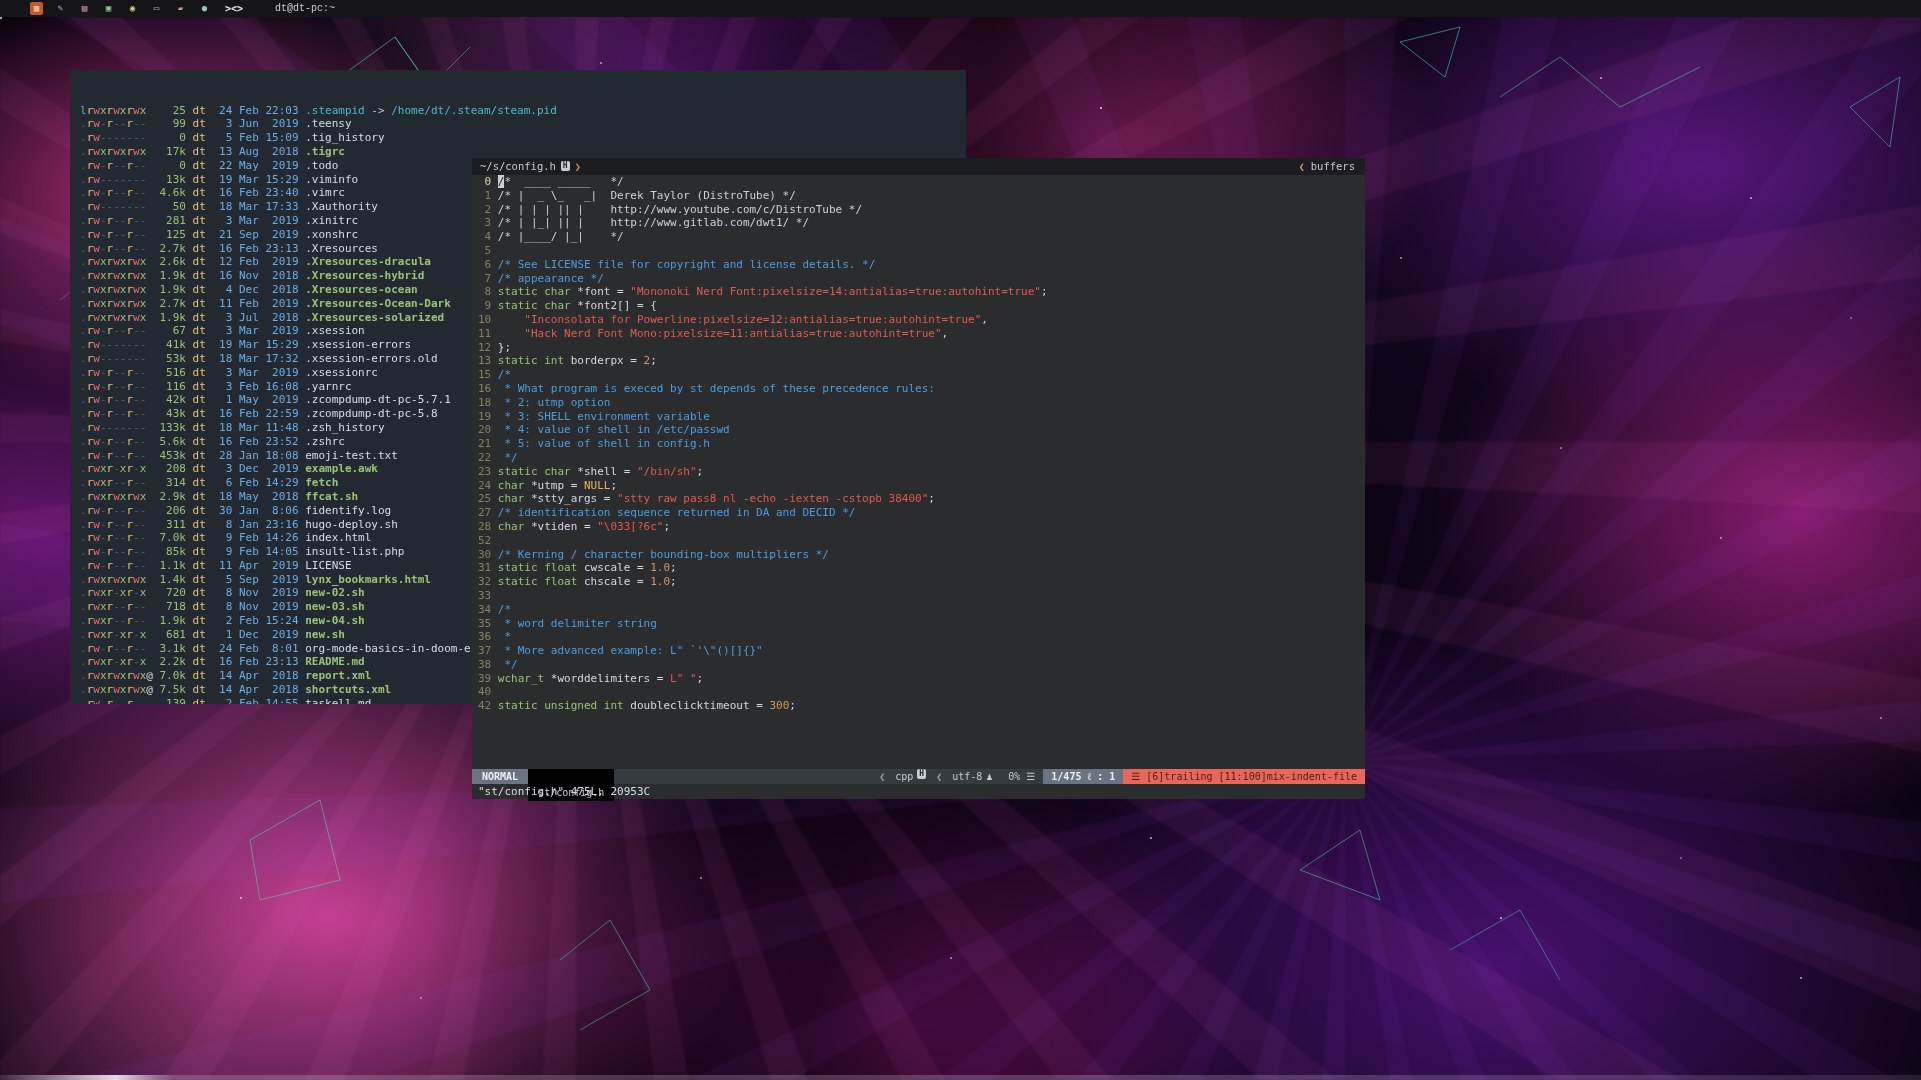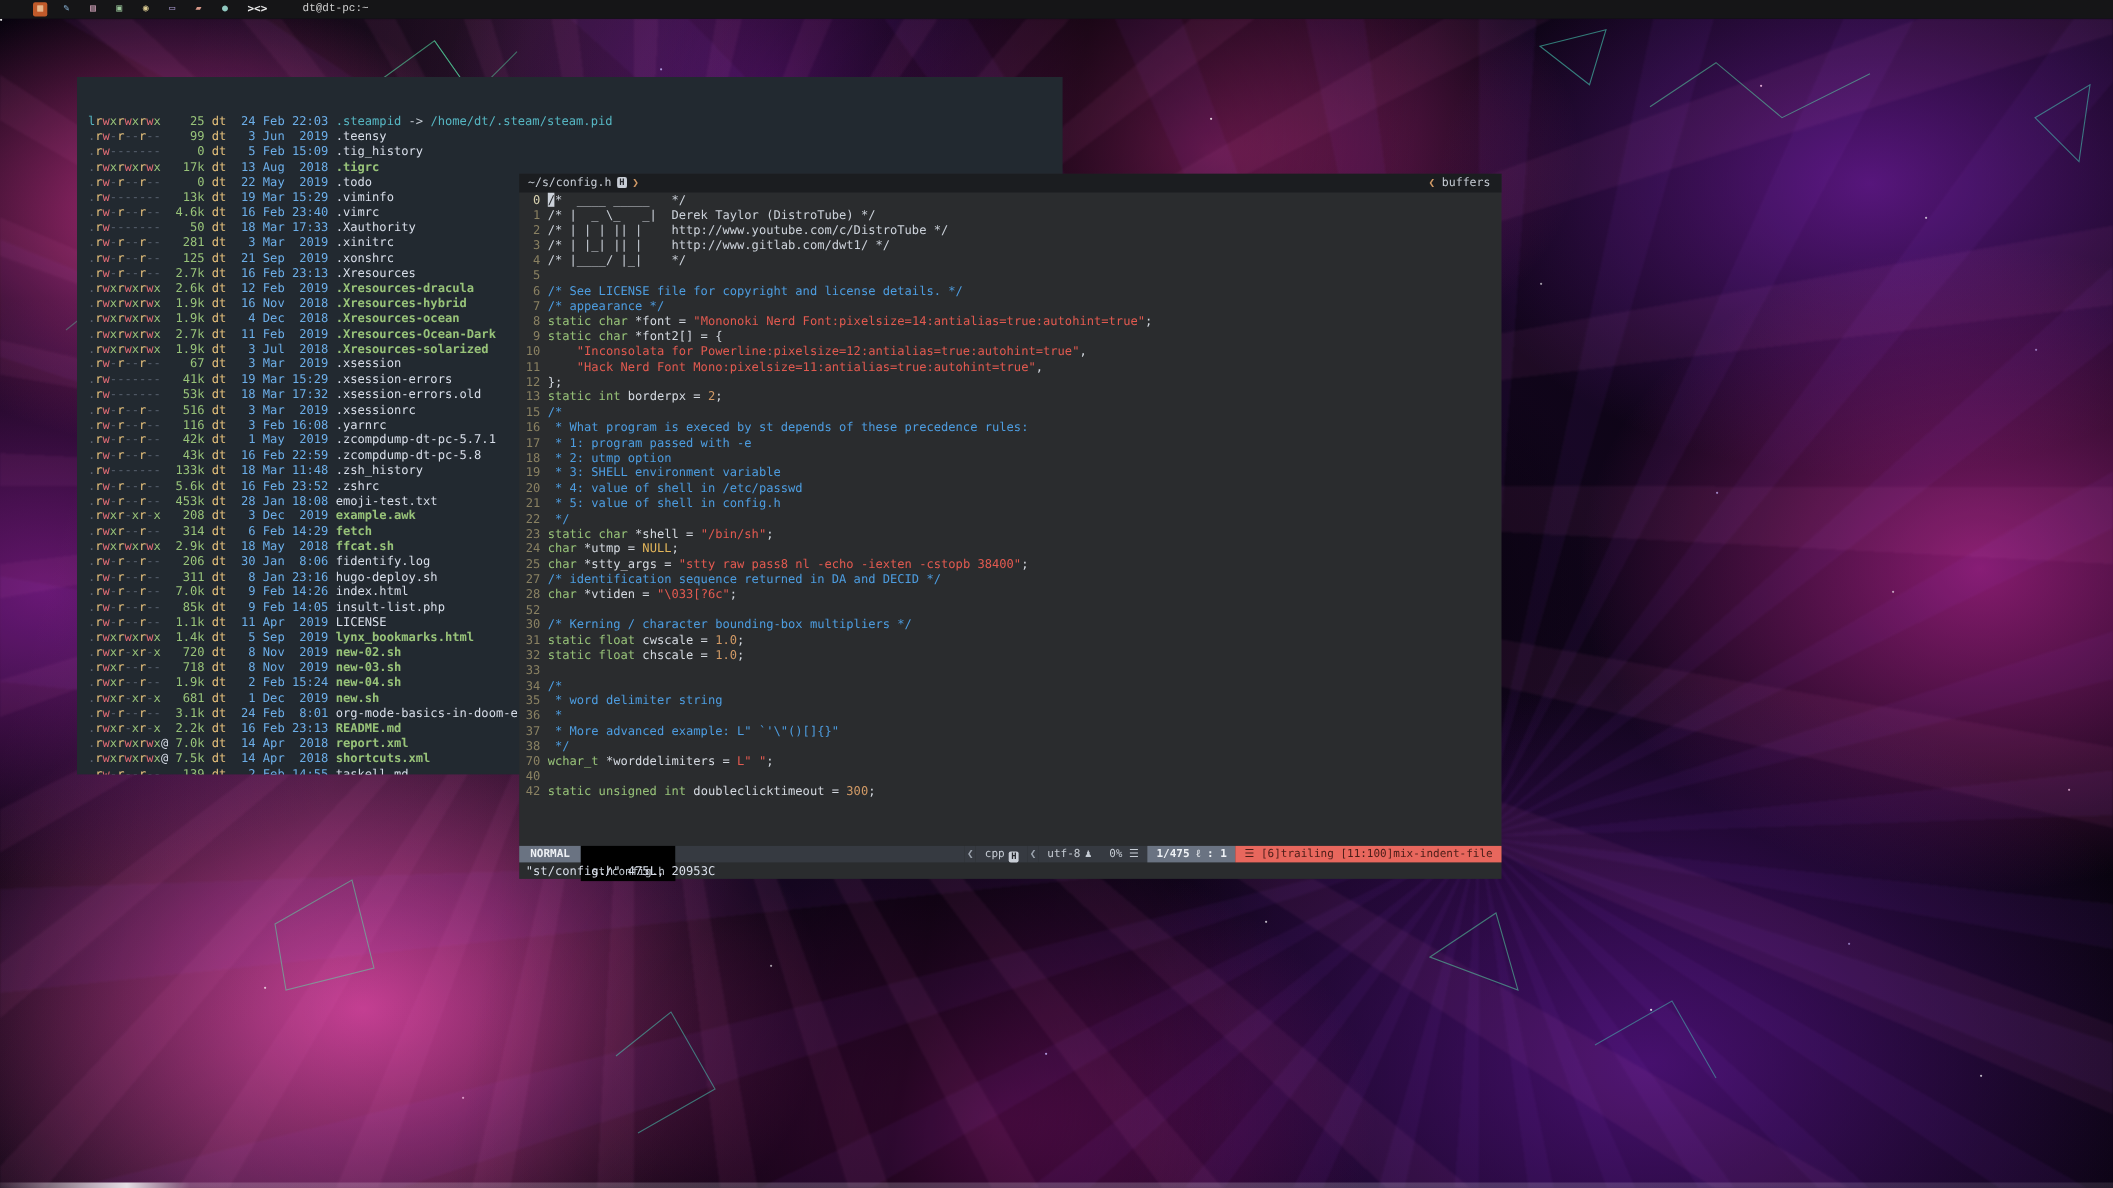--- a/index.html
+++ b/index.html
@@ -84,21 +84,21 @@
   .id{color:#d4d9e0;}
   .str{color:#e25a50;}
   .num{color:#d19a66;}
   .const{color:#e2b55a;}
   .cursor{background:#ccd2da;color:#1f2124;}
 
   .statusline{height:15px;display:flex;align-items:stretch;line-height:15px;font-size:10px;flex:0 0 auto;}
   .sl-mode{background:#6a7382;color:#eef1f5;font-weight:bold;padding:0 10px;}
   .sl-file{background:#000000;color:#c6ccd4;padding:16px 10px;}
   .sl-fill{flex:1;background:#363a41;}
-  .sl-seg{background:#363a41;color:#c6ccd4;padding:0 8px;display:flex;align-items:flex-end;gap:4px;}
+  .sl-seg{background:#363a41;color:#c6ccd4;padding:0 8px;display:flex;align-items:flex-start;gap:4px;}
   .sl-chev{background:#363a41;color:#9aa2ac;padding:0 2px;}
   .sl-pos{background:#6a7382;color:#eef1f5;font-weight:bold;padding:0 8px;}
   .sl-warn{background:#e8675d;color:#4a1d18;padding:0 8px;white-space:pre;}
   .msgline{height:15px;line-height:15px;font-size:11px;color:#d8dee9;padding-left:6px;white-space:pre;flex:0 0 auto;}
 </style>
 </head>
 <body>
 
 <div class="topbar">
   <div class="tb-icons">
@@ -159,42 +159,41 @@
       <div class="cl"><span class="ln">6</span><span class="cm">/* See LICENSE file for copyright and license details. */</span></div>
       <div class="cl"><span class="ln">7</span><span class="cm">/* appearance */</span></div>
       <div class="cl"><span class="ln">8</span><span class="kw">static char</span><span class="id"> *font = </span><span class="str">"Mononoki Nerd Font:pixelsize=14:antialias=true:autohint=true"</span><span class="id">;</span></div>
       <div class="cl"><span class="ln">9</span><span class="kw">static char</span><span class="id"> *font2[] = {</span></div>
       <div class="cl"><span class="ln">10</span><span class="id">    </span><span class="str">"Inconsolata for Powerline:pixelsize=12:antialias=true:autohint=true"</span><span class="id">,</span></div>
       <div class="cl"><span class="ln">11</span><span class="id">    </span><span class="str">"Hack Nerd Font Mono:pixelsize=11:antialias=true:autohint=true"</span><span class="id">,</span></div>
       <div class="cl"><span class="ln">12</span><span class="id">};</span></div>
       <div class="cl"><span class="ln">13</span><span class="kw">static int</span><span class="id"> borderpx = </span><span class="num">2</span><span class="id">;</span></div>
       <div class="cl"><span class="ln">15</span><span class="cm">/*</span></div>
       <div class="cl"><span class="ln">16</span><span class="cm"> * What program is execed by st depends of these precedence rules:</span></div>
-      <div class="cl"><span class="ln">17</span><span class="cm"> * 1: program passed with -e</span></div>
       <div class="cl"><span class="ln">18</span><span class="cm"> * 2: utmp option</span></div>
       <div class="cl"><span class="ln">19</span><span class="cm"> * 3: SHELL environment variable</span></div>
       <div class="cl"><span class="ln">20</span><span class="cm"> * 4: value of shell in /etc/passwd</span></div>
       <div class="cl"><span class="ln">21</span><span class="cm"> * 5: value of shell in config.h</span></div>
       <div class="cl"><span class="ln">22</span><span class="cm"> */</span></div>
       <div class="cl"><span class="ln">23</span><span class="kw">static char</span><span class="id"> *shell = </span><span class="str">"/bin/sh"</span><span class="id">;</span></div>
       <div class="cl"><span class="ln">24</span><span class="kw">char</span><span class="id"> *utmp = </span><span class="const">NULL</span><span class="id">;</span></div>
       <div class="cl"><span class="ln">25</span><span class="kw">char</span><span class="id"> *stty_args = </span><span class="str">"stty raw pass8 nl -echo -iexten -cstopb 38400"</span><span class="id">;</span></div>
       <div class="cl"><span class="ln">27</span><span class="cm">/* identification sequence returned in DA and DECID */</span></div>
       <div class="cl"><span class="ln">28</span><span class="kw">char</span><span class="id"> *vtiden = </span><span class="str">"\033[?6c"</span><span class="id">;</span></div>
       <div class="cl"><span class="ln">52</span></div>
       <div class="cl"><span class="ln">30</span><span class="cm">/* Kerning / character bounding-box multipliers */</span></div>
       <div class="cl"><span class="ln">31</span><span class="kw">static float</span><span class="id"> cwscale = </span><span class="num">1.0</span><span class="id">;</span></div>
       <div class="cl"><span class="ln">32</span><span class="kw">static float</span><span class="id"> chscale = </span><span class="num">1.0</span><span class="id">;</span></div>
       <div class="cl"><span class="ln">33</span></div>
       <div class="cl"><span class="ln">34</span><span class="cm">/*</span></div>
       <div class="cl"><span class="ln">35</span><span class="cm"> * word delimiter string</span></div>
       <div class="cl"><span class="ln">36</span><span class="cm"> *</span></div>
       <div class="cl"><span class="ln">37</span><span class="cm"> * More advanced example: L" `'\"()[]{}"</span></div>
       <div class="cl"><span class="ln">38</span><span class="cm"> */</span></div>
-      <div class="cl"><span class="ln">70</span><span class="kw">wchar_t</span><span class="id"> *worddelimiters = </span><span class="str">L" "</span><span class="id">;</span></div>
+      <div class="cl"><span class="ln">39</span><span class="kw">wchar_t</span><span class="id"> *worddelimiters = </span><span class="str">L" "</span><span class="id">;</span></div>
       <div class="cl"><span class="ln">40</span></div>
       <div class="cl"><span class="ln">42</span><span class="kw">static unsigned int</span><span class="id"> doubleclicktimeout = </span><span class="num">300</span><span class="id">;</span></div>
     </div>
 
   <div class="statusline">
     <span class="sl-mode">NORMAL</span>
     <span class="sl-file">st/config.h</span>
     <span class="sl-fill"></span>
     <span class="sl-chev">❮</span>
     <span class="sl-seg">

